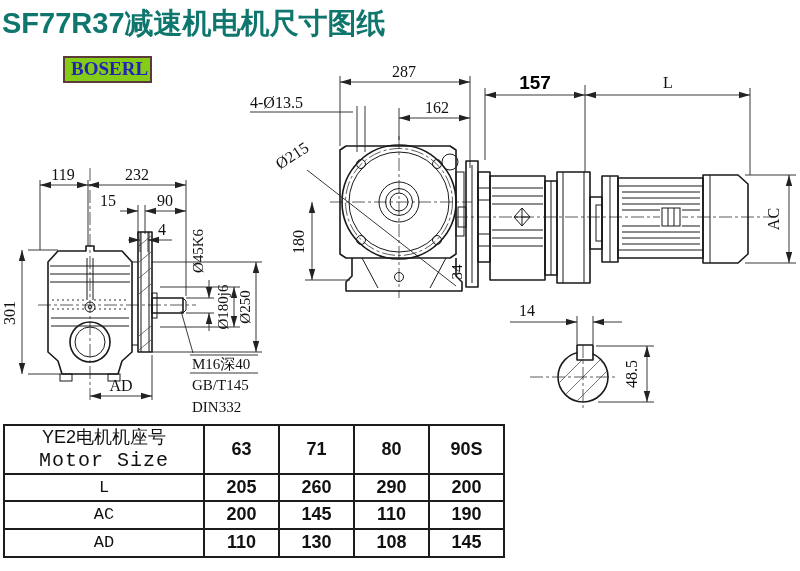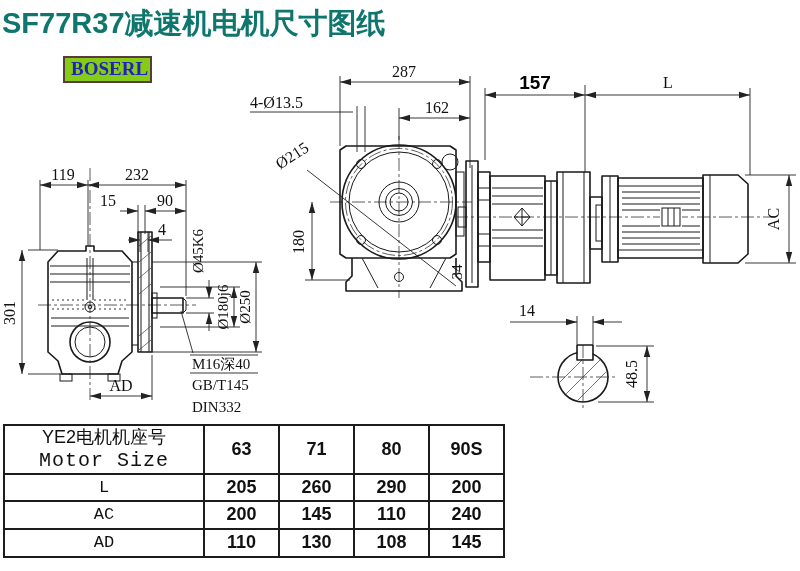--- a/index.html
+++ b/index.html
@@ -311,21 +311,21 @@
     <td class="num">205</td>
     <td class="num">260</td>
     <td class="num">290</td>
     <td class="num">200</td>
   </tr>
   <tr style="height:28px">
     <td class="lbl">AC</td>
     <td class="num">200</td>
     <td class="num">145</td>
     <td class="num">110</td>
-    <td class="num">240</td>
+    <td class="num">190</td>
   </tr>
   <tr style="height:28px">
     <td class="lbl">AD</td>
     <td class="num">110</td>
     <td class="num">130</td>
     <td class="num">108</td>
     <td class="num">145</td>
   </tr>
 </tbody>
   </table>

